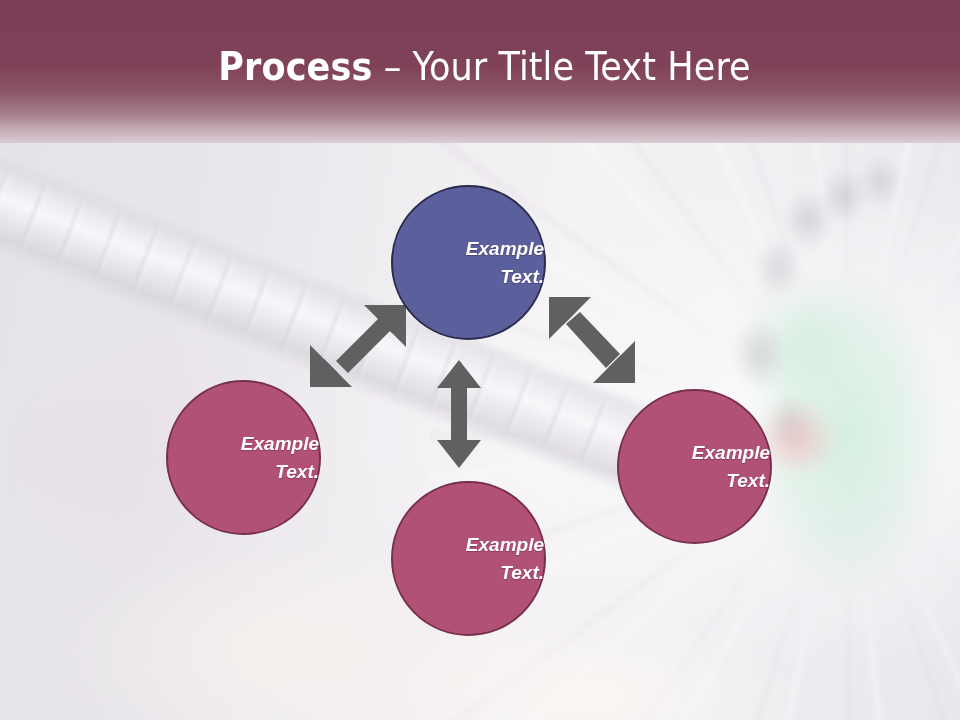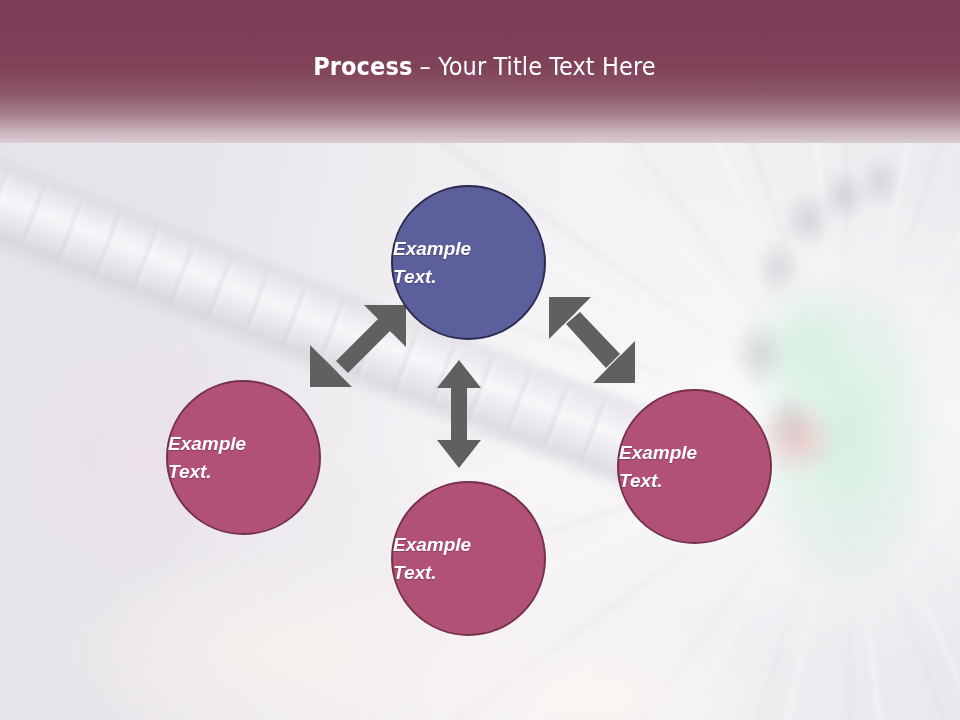--- a/index.html
+++ b/index.html
@@ -153,35 +153,35 @@
       #d9cdd4 100%);
     overflow: hidden;
   }
   .banner-title {
     position: absolute;
     left: 9px; right: 0;
     top: 46px;
     text-align: center;
     color: #ffffff;
     font-family: "DejaVu Sans Condensed", "Liberation Sans Narrow", "Liberation Sans", sans-serif;
-    font-size: 25px;
+    font-size: 39px;
     line-height: 42px;
     letter-spacing: 0.1px;
     white-space: nowrap;
   }
   .banner-title .t-bold { font-weight: bold; }
   .banner-title .t-light { font-weight: normal; }
 
   
   .node {
     position: absolute;
     border-radius: 50%;
     display: flex;
     flex-direction: column;
-    align-items: flex-start;
+    align-items: flex-end;
     justify-content: center;
     box-sizing: border-box;
     color: #ffffff;
     font-style: italic;
     font-weight: bold;
     font-size: 19px;
     line-height: 28px;
     text-align: center;
     text-shadow: 0 1px 1px rgba(60,20,40,0.35);
   }

